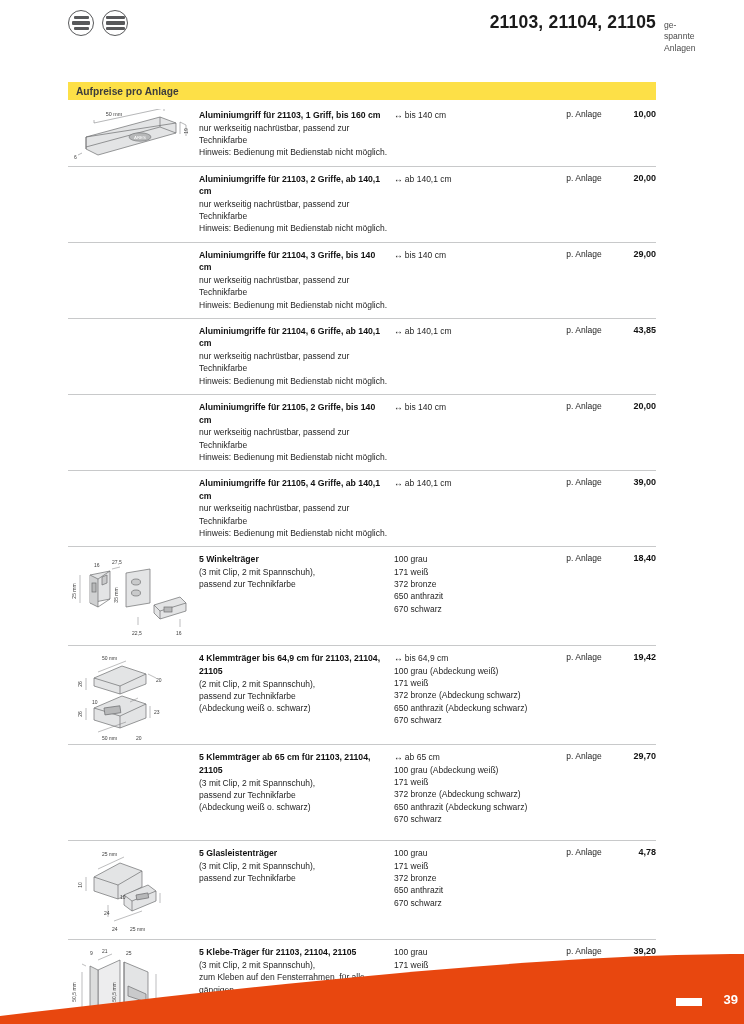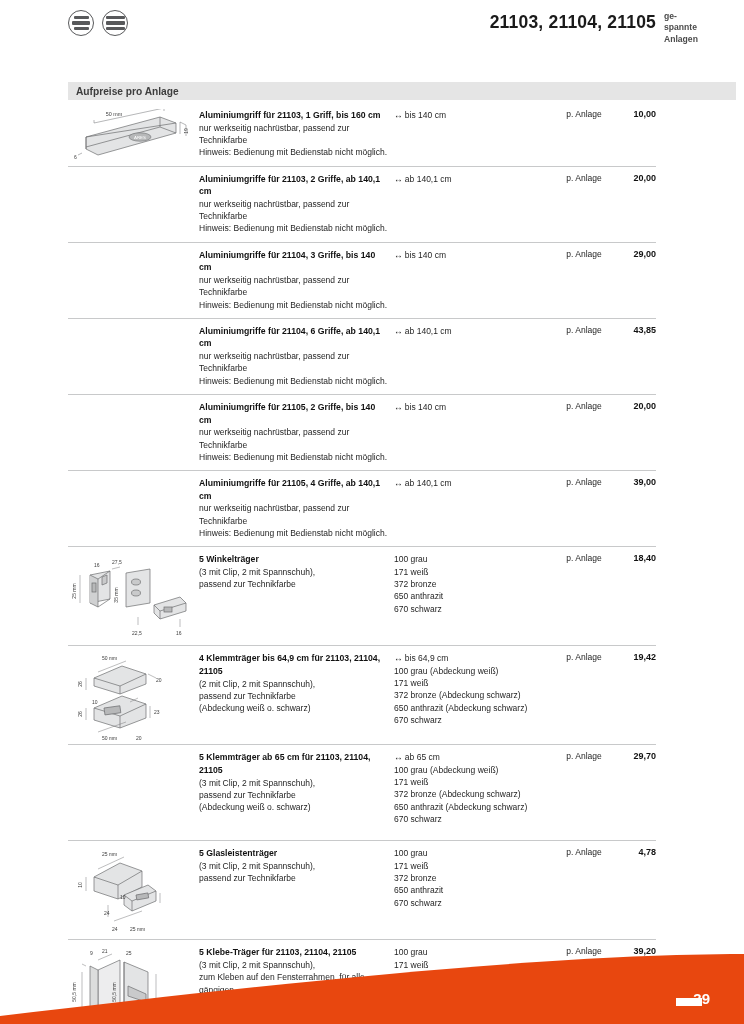--- a/index.html
+++ b/index.html
@@ -62,36 +62,35 @@
     right: 88px;
     top: 12px;
     font-size: 17.5px;
     font-weight: bold;
     color: #1a1a1a;
     letter-spacing: 0.2px;
   }
   .corner-note {
     position: absolute;
     right: 8px;
-    top: 11px;
+    top: 20px;
     width: 72px;
     font-size: 8.6px;
     line-height: 1.32;
     color: #4b4b4b;
-    font-weight: bold;
   }
 
   
   .section-bar {
     position: absolute;
     left: 68px;
     top: 82px;
-    width: 668px;
+    width: 588px;
     height: 18px;
-    background: #e5e5e5;
+    background: #fde047;
     display: flex;
     align-items: center;
     padding-left: 8px;
   }
   .section-bar span {
     font-size: 10.2px;
     font-weight: bold;
     color: #3d3d3d;
   }
 
@@ -173,23 +172,23 @@
     position: absolute;
     left: 0;
     bottom: 0;
     width: 744px;
     height: 70px;
     overflow: hidden;
   }
   .footer-band svg { display: block; }
   .page-number {
     position: absolute;
-    right: 34px;
+    right: 6px;
     bottom: 17px;
-    font-size: 15px;
+    font-size: 13px;
     font-weight: bold;
     color: #ffffff;
     margin-left: 28px;
   }
   .page-tick {
     position: absolute;
     right: 42px;
     bottom: 18px;
     width: 26px;
     height: 8px;

